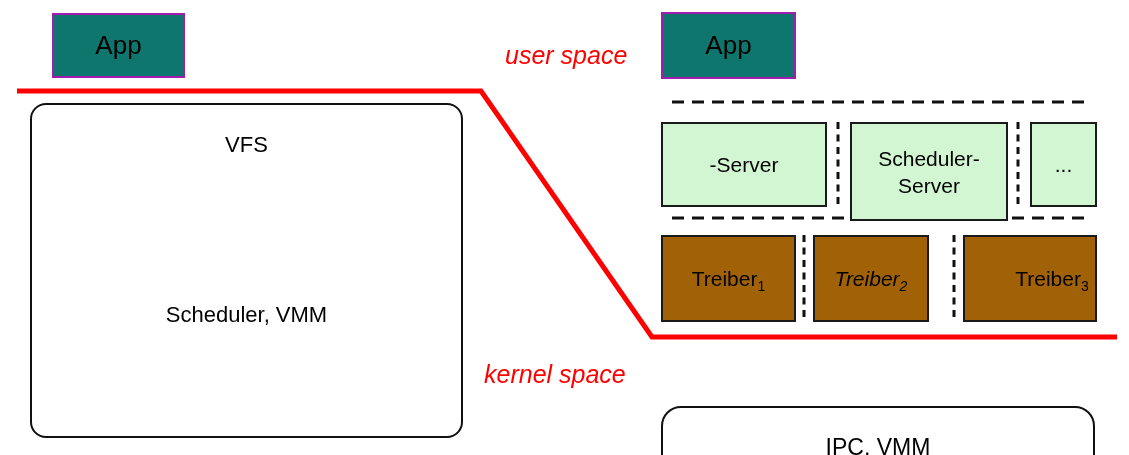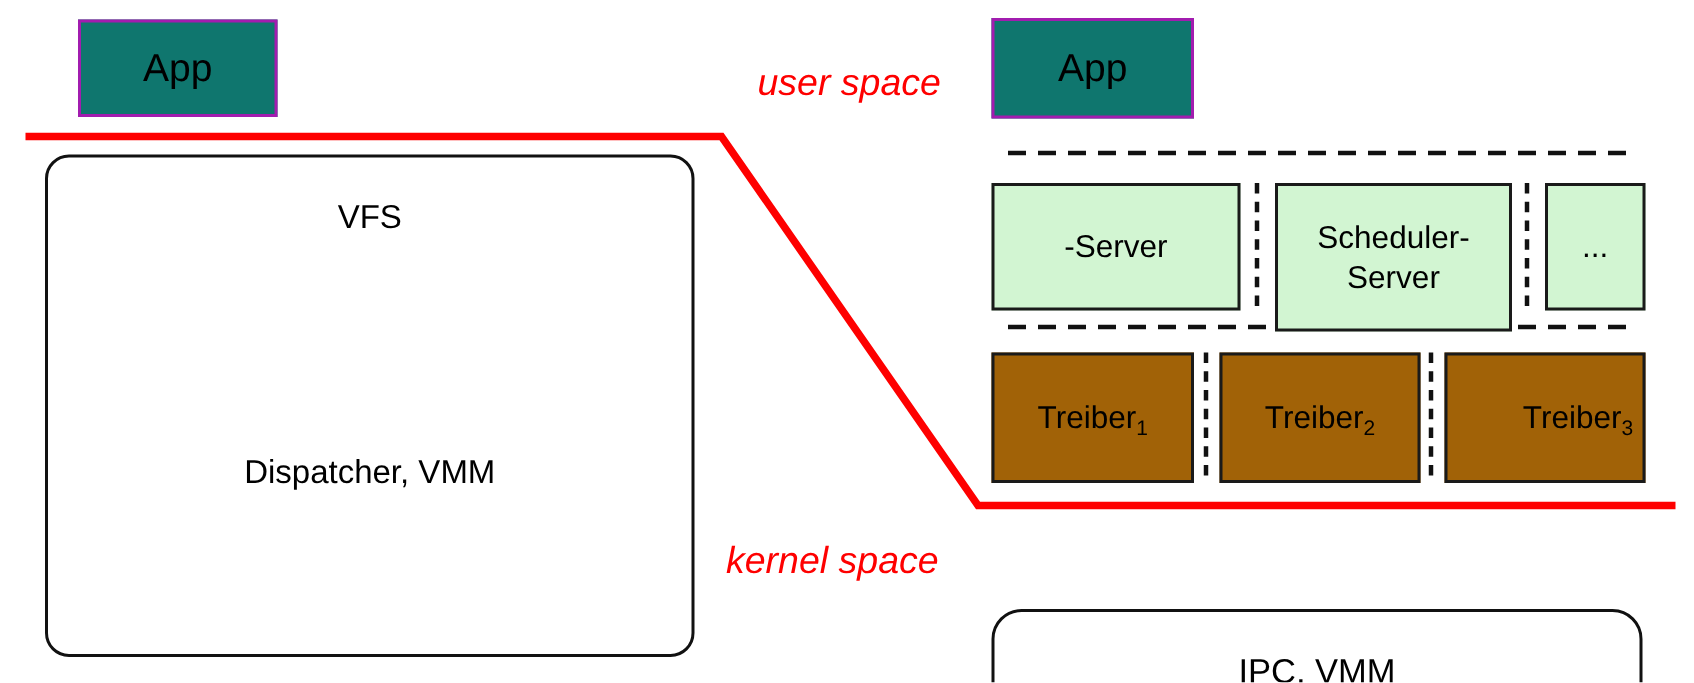--- a/index.html
+++ b/index.html
@@ -109,21 +109,21 @@
 
   <span class="space-label" style="left:505px; top:41px;">user space</span>
   <span class="space-label" style="left:484px; top:360px;">kernel space</span>
 
   <div class="box app-box" style="left:52px; top:13px; width:133px; height:65px;">
     <span>App</span>
   </div>
 
   <div class="box mono-box" style="left:30px; top:103px; width:433px; height:335px;">
     <div class="mono-section" style="top:0px; height:80px;">VFS</div>
-    <div class="mono-section" style="top:166px; height:87px;">Dispatcher, VMM</div>
+    <div class="mono-section" style="top:166px; height:87px;">Scheduler, VMM</div>
   </div>
 
   <div class="box app-box" style="left:661px; top:12px; width:135px; height:67px;">
     <span>App</span>
   </div>
 
   <div class="box green-box" style="left:661px; top:122px; width:166px; height:85px;">
     <span>-Server</span>
   </div>
   <div class="box green-box" style="left:850px; top:122px; width:158px; height:99px;">
@@ -132,21 +132,21 @@
   </div>
   <div class="box green-box" style="left:1030px; top:122px; width:67px; height:85px;">
     <span>...</span>
   </div>
 
   <div class="box orange-box" style="left:661px; top:235px; width:135px; height:87px;">
     <span>
       <span>Treiber</span><sub>1</sub>
     </span>
   </div>
-  <div class="box orange-box" style="left:813px; top:235px; width:134px; height:87px;">
+  <div class="box orange-box" style="left:813px; top:235px; width:116px; height:87px;font-style:italic;">
     <span>
       <span>Treiber</span><sub>2</sub>
     </span>
   </div>
   <div class="box orange-box" style="left:963px; top:235px; width:134px; height:87px;padding-left:44px;">
     <span>
       <span>Treiber</span><sub>3</sub>
     </span>
   </div>
 

